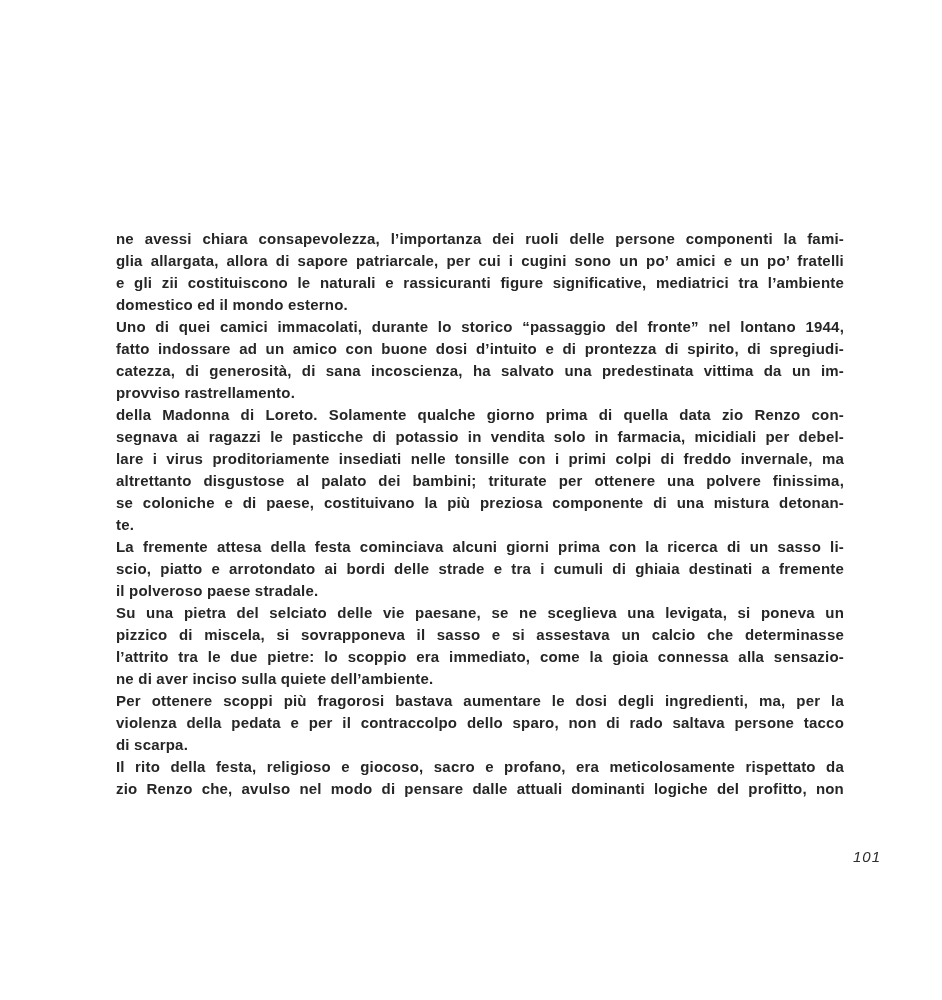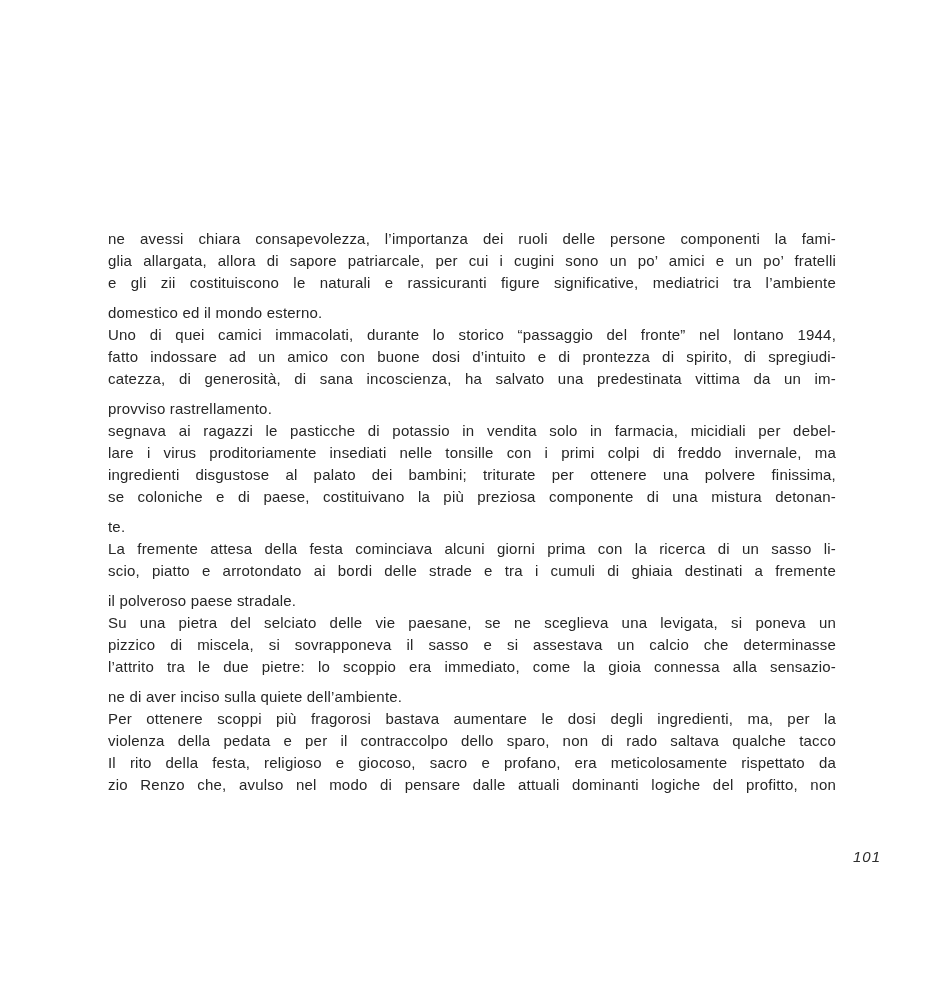--- a/index.html
+++ b/index.html
@@ -10,42 +10,42 @@
   .page {
     position: relative;
     width: 942px;
     height: 1000px;
     background: #ffffff;
     overflow: hidden;
     font-family: "Liberation Sans", sans-serif;
   }
   .text-block {
     position: absolute;
-    left: 108px;
+    left: 116px;
     top: 228px;
     width: 728px;
     color: #262626;
     font-size: 15px;
     line-height: 22px;
     letter-spacing: 0.2px;
+    font-weight: bold;
   }
   .paragraph {
     margin: 0;
     padding: 0;
   }
   .line {
     text-align: justify;
     text-align-last: justify;
     height: 22px;
     overflow: hidden;
     white-space: normal;
   }
   .line.last {
     text-align-last: left;
-    margin-top: 8px;
   }
   .page-number {
     position: absolute;
     left: 853px;
     top: 846px;
     width: 60px;
     color: #2e2e2e;
     font-size: 15px;
     line-height: 22px;
     font-style: italic;
@@ -63,40 +63,42 @@
         <div class="line">e gli zii costituiscono le naturali e rassicuranti figure significative, mediatrici tra l’ambiente</div>
         <div class="line last">domestico ed il mondo esterno.</div>
       </div>
       <div class="paragraph">
         <div class="line">Uno di quei camici immacolati, durante lo storico “passaggio del fronte” nel lontano 1944,</div>
         <div class="line">fatto indossare ad un amico con buone dosi d’intuito e di prontezza di spirito, di spregiudi-</div>
         <div class="line">catezza, di generosità, di sana incoscienza, ha salvato una predestinata vittima da un im-</div>
         <div class="line last">provviso rastrellamento.</div>
       </div>
       <div class="paragraph">
+        <div class="line">della Madonna di Loreto. Solamente qualche giorno prima di quella data zio Renzo con-</div>
         <div class="line">segnava ai ragazzi le pasticche di potassio in vendita solo in farmacia, micidiali per debel-</div>
         <div class="line">lare i virus proditoriamente insediati nelle tonsille con i primi colpi di freddo invernale, ma</div>
-        <div class="line">ingredienti disgustose al palato dei bambini; triturate per ottenere una polvere finissima,</div>
+        <div class="line">altrettanto disgustose al palato dei bambini; triturate per ottenere una polvere finissima,</div>
         <div class="line">se coloniche e di paese, costituivano la più preziosa componente di una mistura detonan-</div>
         <div class="line last">te.</div>
       </div>
       <div class="paragraph">
         <div class="line">La fremente attesa della festa cominciava alcuni giorni prima con la ricerca di un sasso li-</div>
         <div class="line">scio, piatto e arrotondato ai bordi delle strade e tra i cumuli di ghiaia destinati a fremente</div>
         <div class="line last">il polveroso paese stradale.</div>
       </div>
       <div class="paragraph">
         <div class="line">Su una pietra del selciato delle vie paesane, se ne sceglieva una levigata, si poneva un</div>
         <div class="line">pizzico di miscela, si sovrapponeva il sasso e si assestava un calcio che determinasse</div>
         <div class="line">l’attrito tra le due pietre: lo scoppio era immediato, come la gioia connessa alla sensazio-</div>
         <div class="line last">ne di aver inciso sulla quiete dell’ambiente.</div>
       </div>
       <div class="paragraph">
         <div class="line">Per ottenere scoppi più fragorosi bastava aumentare le dosi degli ingredienti, ma, per la</div>
-        <div class="line">violenza della pedata e per il contraccolpo dello sparo, non di rado saltava qualche tacco</div>
+        <div class="line">violenza della pedata e per il contraccolpo dello sparo, non di rado saltava persone tacco</div>
+        <div class="line last">di scarpa.</div>
       </div>
       <div class="paragraph">
         <div class="line">Il rito della festa, religioso e giocoso, sacro e profano, era meticolosamente rispettato da</div>
         <div class="line">zio Renzo che, avulso nel modo di pensare dalle attuali dominanti logiche del profitto, non</div>
       </div>
     </div>
   <div class="page-number">101</div>
 </div>
 
 </body></html>

